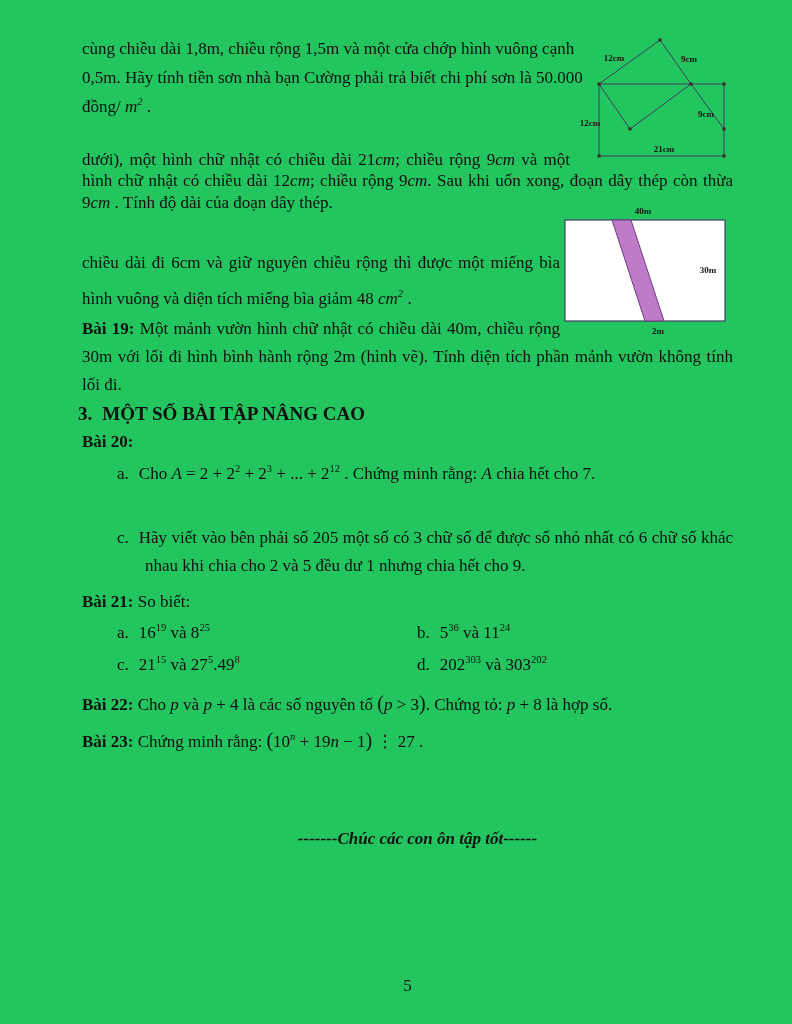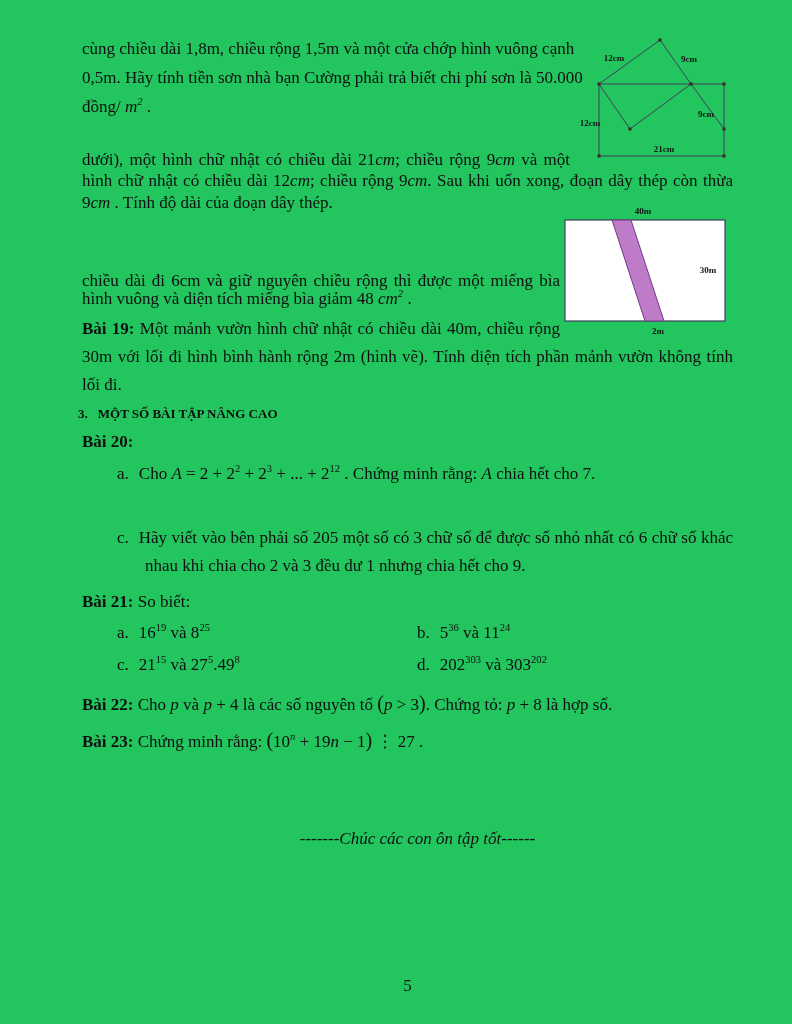--- a/index.html
+++ b/index.html
@@ -16,26 +16,26 @@
     height:26px;
     font-size:17px;
     line-height:22px;
     white-space:nowrap;
   }
   .just{
     text-align:justify;
     text-align-last:justify;
   }
   .center{text-align:center; text-align-last:center;}
-  .hd{font-size:13px;font-weight:bold;}
+  .hd{font-size:19px;font-weight:bold;}
   
   .s-n{}
   .s-b{font-weight:bold;}
   .s-i{font-style:italic;}
-  .s-bi{font-weight:normal;font-style:italic;margin-left:20px;}
+  .s-bi{font-weight:bold;font-style:italic;margin-left:20px;}
   .s-sup{font-size:0.62em;vertical-align:super;line-height:0;}
   .s-isup{font-size:0.62em;vertical-align:super;font-style:italic;line-height:0;}
   .s-ol{font-style:italic;text-decoration:overline;}
   .s-big{font-size:1.18em;line-height:0;}
   .s-g{display:inline-block;width:10px;}
   svg{position:absolute;overflow:visible;}
   svg text{
     font-family:"Liberation Serif", serif;
     font-size:9px;font-weight:bold;fill:#141414;
   }
@@ -46,33 +46,33 @@
 <div id="page">
 
   <div class="ln just" style="left:82px;top:38px;width:488px"><span class="s-n">cùng chiều dài 1,8m, chiều rộng 1,5m và một cửa chớp hình vuông cạnh</span></div>
   <div class="ln just" style="left:82px;top:67px;width:488px"><span class="s-n">0,5m. Hãy tính tiền sơn nhà bạn Cường phải trả biết chi phí sơn là 50.000</span></div>
   <div class="ln" style="left:82px;top:96px"><span class="s-n">đồng/ </span><span class="s-i">m</span><span class="s-isup">2</span><span class="s-n"> .</span></div>
 
   <div class="ln just" style="left:82px;top:149px;width:488px"><span class="s-n">dưới), một hình chữ nhật có chiều dài 21</span><span class="s-i">cm</span><span class="s-n">; chiều rộng 9</span><span class="s-i">cm</span><span class="s-n"> và một</span></div>
   <div class="ln just" style="left:82px;top:170px;width:651px"><span class="s-n">hình chữ nhật có chiều dài 12</span><span class="s-i">cm</span><span class="s-n">; chiều rộng 9</span><span class="s-i">cm</span><span class="s-n">. Sau khi uốn xong, đoạn dây thép còn thừa</span></div>
   <div class="ln" style="left:82px;top:192px"><span class="s-n">9</span><span class="s-i">cm</span><span class="s-n"> . Tính độ dài của đoạn dây thép.</span></div>
 
-  <div class="ln just" style="left:82px;top:270px;width:478px"><span class="s-n">chiều dài đi 6cm và giữ nguyên chiều rộng thì được một miếng bìa</span></div>
+  <div class="ln just" style="left:82px;top:252px;width:478px"><span class="s-n">chiều dài đi 6cm và giữ nguyên chiều rộng thì được một miếng bìa</span></div>
   <div class="ln" style="left:82px;top:288px"><span class="s-n">hình vuông và diện tích miếng bìa giảm 48 </span><span class="s-i">cm</span><span class="s-isup">2</span><span class="s-n"> .</span></div>
 
   <div class="ln just" style="left:82px;top:318px;width:478px"><span class="s-b">Bài 19: </span><span class="s-n">Một mảnh vườn hình chữ nhật có chiều dài 40m, chiều rộng</span></div>
   <div class="ln just" style="left:82px;top:346px;width:651px"><span class="s-n">30m với lối đi hình bình hành rộng 2m (hình vẽ). Tính diện tích phần mảnh vườn không tính</span></div>
   <div class="ln" style="left:82px;top:374px"><span class="s-n">lối đi.</span></div>
 
   <div class="ln hd" style="left:78px;top:403px"><span class="s-b">3.</span><span class="s-g"></span><span class="s-b">MỘT SỐ BÀI TẬP NÂNG CAO</span></div>
 
   <div class="ln" style="left:82px;top:431px"><span class="s-b">Bài 20:</span></div>
   <div class="ln" style="left:117px;top:463px"><span class="s-n">a.</span><span class="s-g"></span><span class="s-n">Cho </span><span class="s-i">A</span><span class="s-n"> = 2 + 2</span><span class="s-sup">2</span><span class="s-n"> + 2</span><span class="s-sup">3</span><span class="s-n"> + ... + 2</span><span class="s-sup">12</span><span class="s-n"> . Chứng minh rằng: </span><span class="s-i">A</span><span class="s-n"> chia hết cho 7.</span></div>
   <div class="ln just" style="left:117px;top:527px;width:616px"><span class="s-n">c.</span><span class="s-g"></span><span class="s-n">Hãy viết vào bên phải số 205 một số có 3 chữ số để được số nhỏ nhất có 6 chữ số khác</span></div>
-  <div class="ln" style="left:145px;top:555px"><span class="s-n">nhau khi chia cho 2 và 3 đều dư 1 nhưng chia hết cho 9.</span></div>
+  <div class="ln" style="left:145px;top:555px"><span class="s-n">nhau khi chia cho 2 và 5 đều dư 1 nhưng chia hết cho 9.</span></div>
 
   <div class="ln" style="left:82px;top:591px"><span class="s-b">Bài 21: </span><span class="s-n">So biết:</span></div>
   <div class="ln" style="left:117px;top:622px"><span class="s-n">a.</span><span class="s-g"></span><span class="s-n">16</span><span class="s-sup">19</span><span class="s-n"> và 8</span><span class="s-sup">25</span></div>
   <div class="ln" style="left:417px;top:622px"><span class="s-n">b.</span><span class="s-g"></span><span class="s-n">5</span><span class="s-sup">36</span><span class="s-n"> và 11</span><span class="s-sup">24</span></div>
   <div class="ln" style="left:117px;top:654px"><span class="s-n">c.</span><span class="s-g"></span><span class="s-n">21</span><span class="s-sup">15</span><span class="s-n"> và 27</span><span class="s-sup">5</span><span class="s-n">.49</span><span class="s-sup">8</span></div>
   <div class="ln" style="left:417px;top:654px"><span class="s-n">d.</span><span class="s-g"></span><span class="s-n">202</span><span class="s-sup">303</span><span class="s-n"> và 303</span><span class="s-sup">202</span></div>
 
   <div class="ln" style="left:82px;top:694px"><span class="s-b">Bài 22: </span><span class="s-n">Cho </span><span class="s-i">p</span><span class="s-n"> và </span><span class="s-i">p</span><span class="s-n"> + 4 là các số nguyên tố </span><span class="s-big">(</span><span class="s-i">p</span><span class="s-n"> &gt; 3</span><span class="s-big">)</span><span class="s-n">. Chứng tỏ: </span><span class="s-i">p</span><span class="s-n"> + 8 là hợp số.</span></div>
   <div class="ln" style="left:82px;top:731px"><span class="s-b">Bài 23: </span><span class="s-n">Chứng minh rằng: </span><span class="s-big">(</span><span class="s-n">10</span><span class="s-isup">n</span><span class="s-n"> + 19</span><span class="s-i">n</span><span class="s-n"> − 1</span><span class="s-big">)</span><span class="s-n"> ⋮ 27 .</span></div>
 

